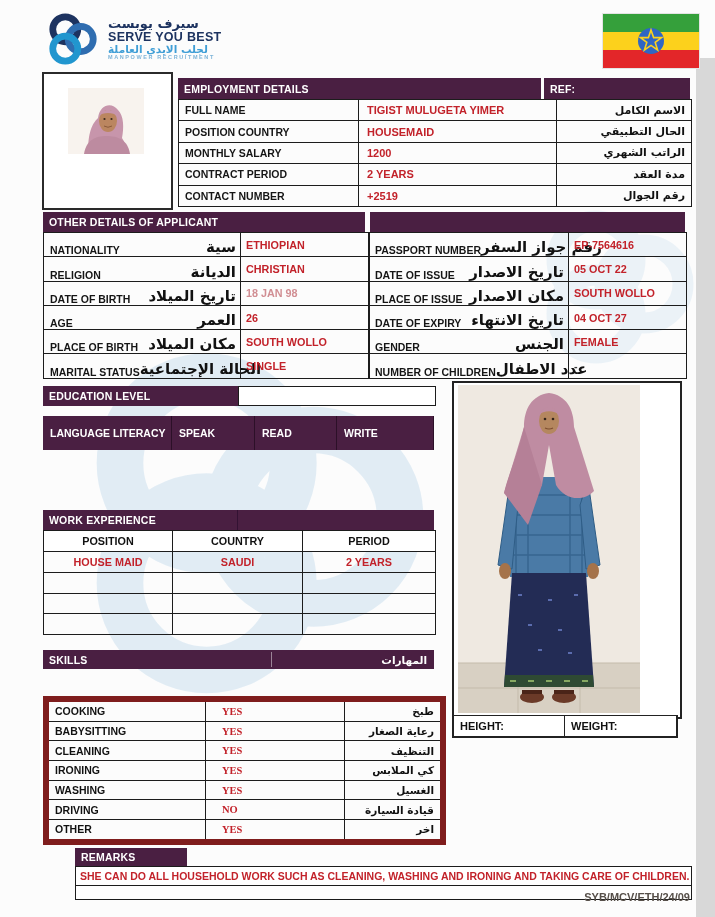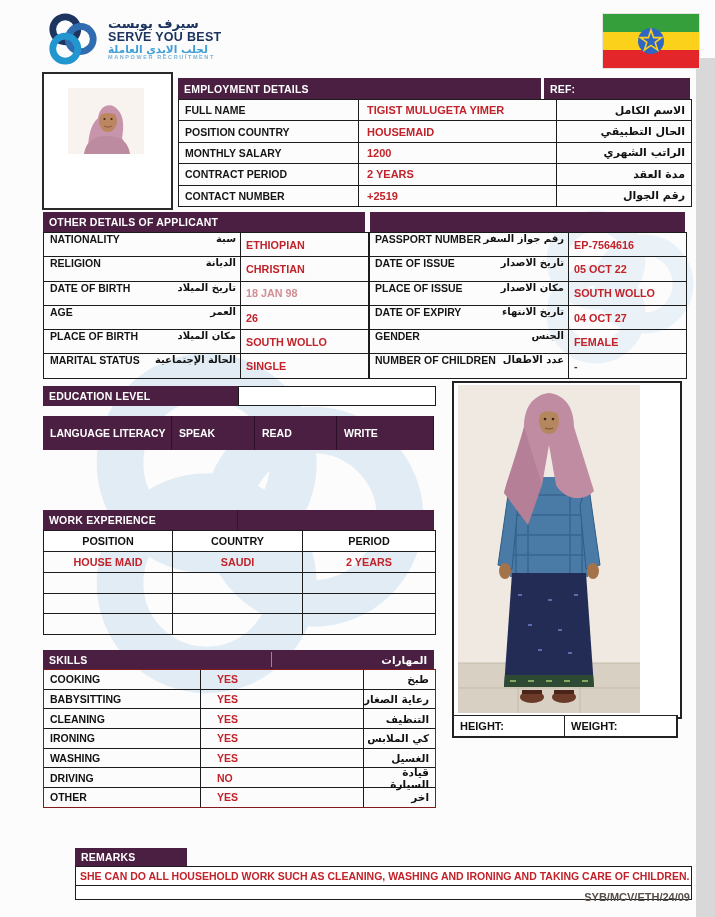--- a/index.html
+++ b/index.html
@@ -49,25 +49,25 @@
   .e-ar{flex:1;text-align:right;padding-right:6px;font-weight:bold;font-size:11px;color:#111;}
 
   
   .od-h1{left:43px;top:212px;width:322px;height:20px;}
   .od-h2{left:370px;top:212px;width:315px;height:20px;}
   .od-body{top:232px;border:1px solid #1c1c1c;}
   #other-left{left:43px;width:325px;}
   #other-right{left:368px;width:317px;}
   .o-row{display:flex;height:23.3px;border-bottom:1px solid #1c1c1c;align-items:center;}
   .o-row:last-of-type{border-bottom:none;}
-  .o-lab{display:flex;justify-content:space-between;align-items:flex-start;padding:0 4px 0 6px;height:100%;box-sizing:border-box;}
+  .o-lab{display:flex;justify-content:space-between;align-items:flex-end;padding:0 4px 0 6px;height:100%;box-sizing:border-box;}
   #other-left .o-lab{width:196px;}
   #other-right .o-lab{width:199px;}
   .o-en{font-weight:bold;font-size:10.5px;color:#151515;white-space:nowrap;}
-  .o-ar{font-weight:bold;font-size:10px;color:#111;white-space:nowrap;}
+  .o-ar{font-weight:bold;font-size:15px;color:#111;white-space:nowrap;}
   .o-val{flex:1;border-left:1px solid #1c1c1c;height:100%;display:flex;align-items:center;
          padding-left:5px;font-weight:bold;font-size:10.8px;color:#c2222a;white-space:nowrap;}
   #other-left .o-row:nth-of-type(3) .o-val{color:#d18e93;}
   #other-right .o-row:nth-of-type(6) .o-val{color:#3a3a3a;}
 
   
   .edu-bar{left:43px;top:386px;width:233px;height:20px;}
   .edu-box{left:238px;top:386px;width:196px;height:18px;background:#fff;border:1px solid #1c1c1c;}
 
   
@@ -94,26 +94,26 @@
   .we-row:last-of-type{border-bottom:none;}
   .we-c{height:100%;display:flex;align-items:center;justify-content:center;box-sizing:border-box;
         border-right:1px solid #1c1c1c;font-weight:bold;font-size:10.8px;color:#c2222a;}
   .we-c:last-child{border-right:none;}
   .v1{width:129px;} .v2{width:130px;} .v3{flex:1;}
 
   
   .sk-bar{left:43px;top:650px;width:391px;height:19px;justify-content:space-between;}
   .sk-bar .ar{padding-right:7px;font-size:10.5px;}
   .sk-bar .notch{position:absolute;left:228px;top:2px;width:1px;height:15px;background:rgba(255,255,255,.45);}
-  .sk-body{left:43px;top:669px;width:391px;border:1px solid #7f1d1d;}
+  .sk-body{left:43px;top:696px;width:391px;border:6px solid #7f1d1d;}
   .s-row{display:flex;height:18.7px;border-bottom:1px solid #1c1c1c;align-items:center;}
   .s-row:last-of-type{border-bottom:none;}
   .s-en{width:150px;padding-left:6px;font-weight:bold;font-size:10.5px;color:#111;}
-  .s-val{width:164px;border-left:1px solid #1c1c1c;border-right:1px solid #1c1c1c;height:100%;
-         display:flex;align-items:center;padding-left:16px;font-weight:bold;font-size:10.5px;color:#c2222a;box-sizing:border-box;}
+  .s-val{width:140px;border-left:1px solid #1c1c1c;border-right:1px solid #1c1c1c;height:100%;
+         display:flex;align-items:center;padding-left:16px;font-weight:bold;font-size:10.5px;color:#c2222a;box-sizing:border-box;font-family:Liberation Serif, serif;}
   .s-ar{flex:1;text-align:right;padding-right:6px;font-weight:bold;font-size:10.5px;color:#111;}
 
   
   .photo-big{left:452px;top:381px;width:226px;height:334px;background:#fff;border:2px solid #222;}
   .photo-big svg{position:absolute;left:4px;top:2px;}
   .hw-row{left:452px;top:715px;width:226px;height:23px;border:2px solid #222;border-top:1px solid #222;
           display:flex;background:#fff;box-sizing:border-box;}
   .hw-cell{display:flex;align-items:center;padding-left:6px;font-weight:bold;font-size:11px;color:#111;box-sizing:border-box;}
   .hw-cell:first-child{width:111px;border-right:1px solid #222;}
 

